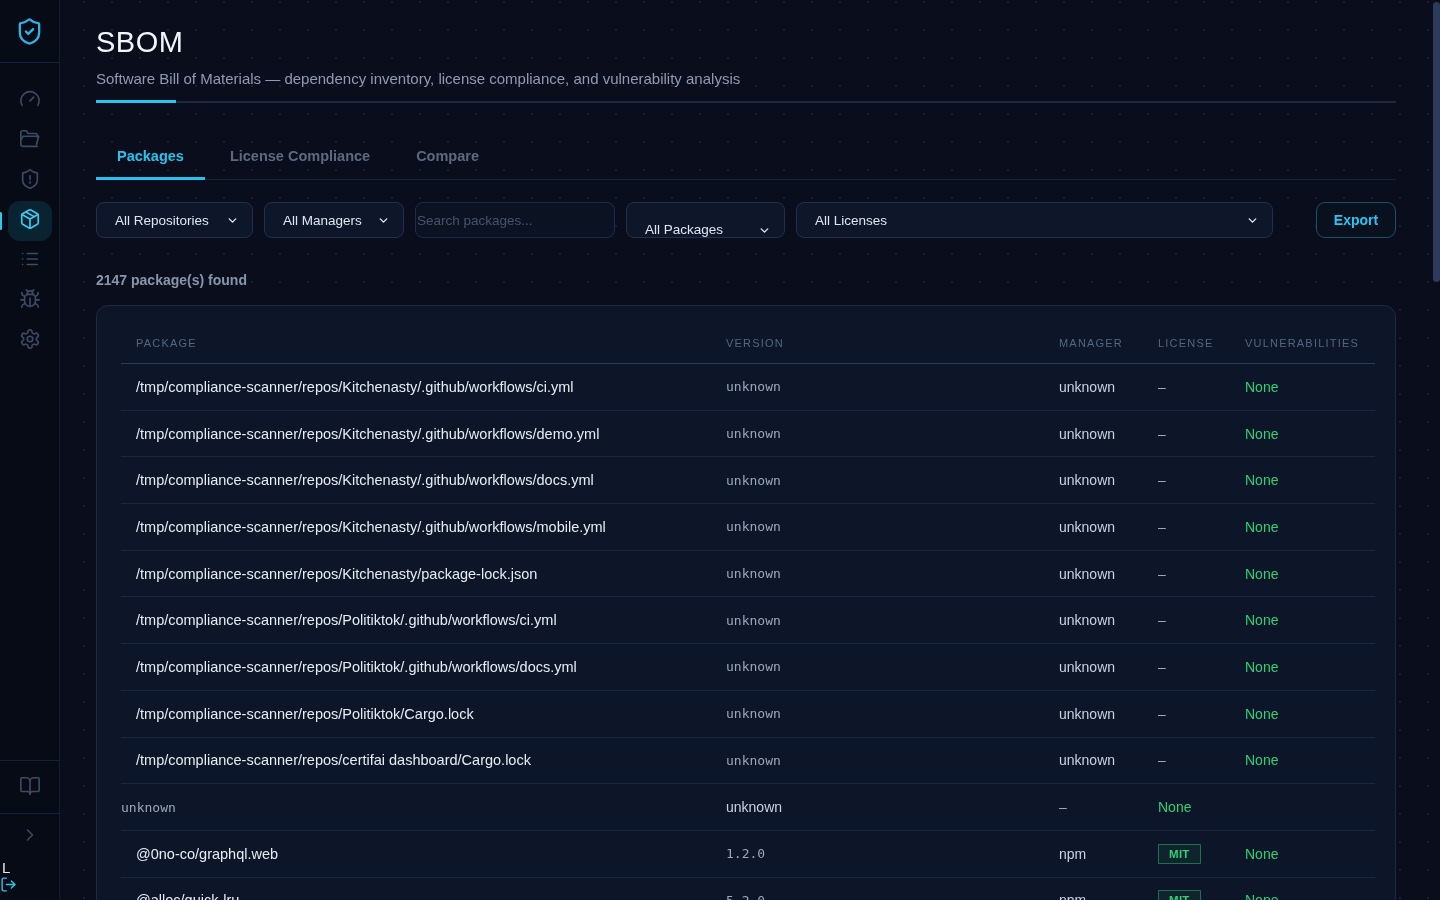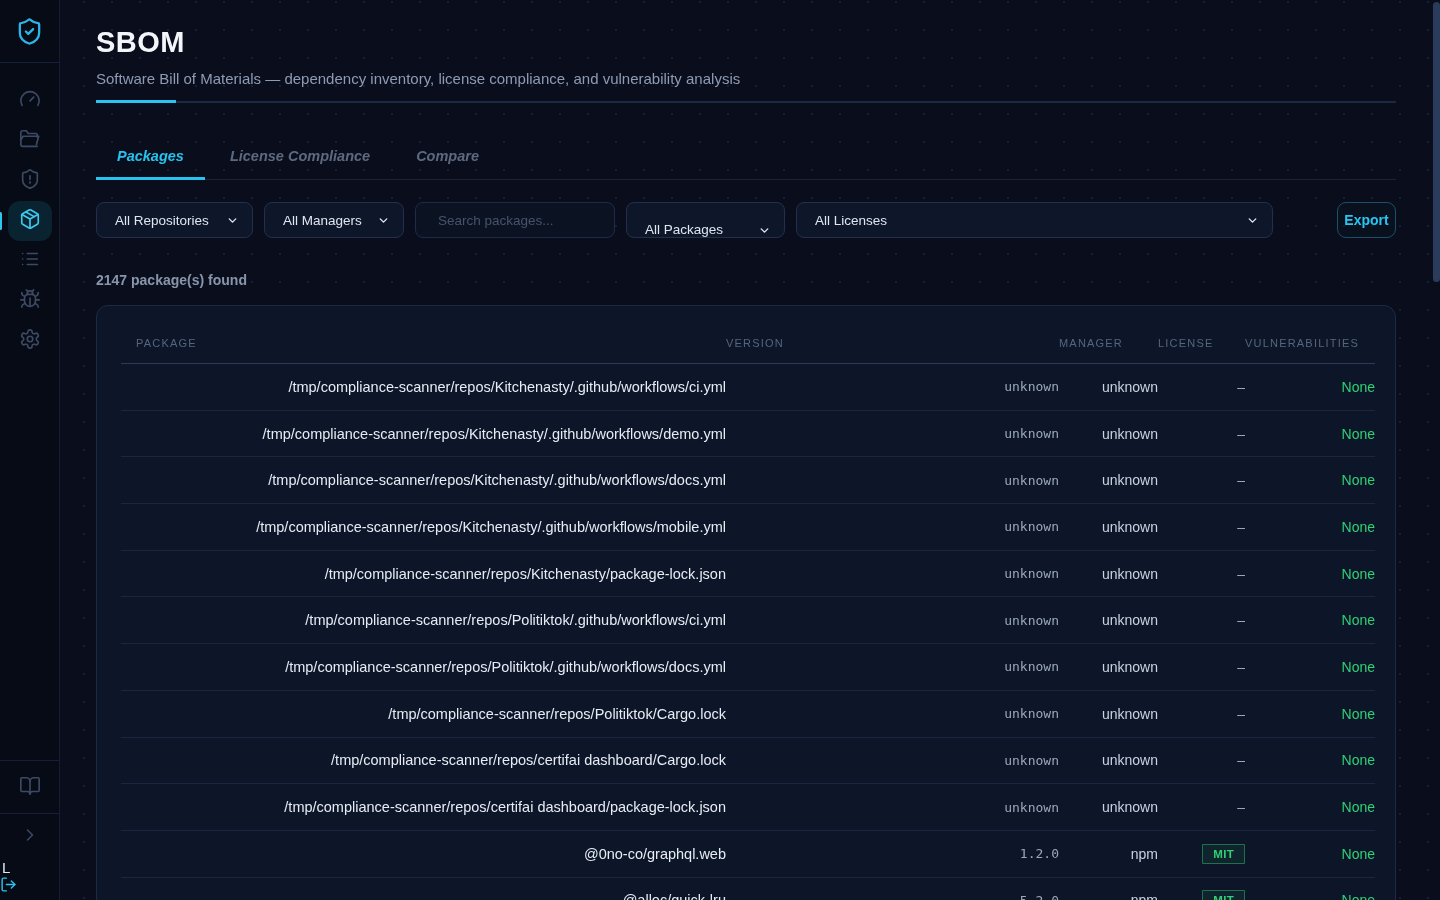--- a/index.html
+++ b/index.html
@@ -40,72 +40,72 @@
   .corner-logout svg { stroke:#29c4ef; }
 
   
   .main {
     position:absolute; left:60px; top:0; right:0; bottom:0;
     background-color:#0a0e1c;
     background-image:radial-gradient(#161f36 1px, transparent 1.4px);
     background-size:28px 28px; background-position:10px 16px;
     padding:0 44px 0 36px;
   }
-  .page-title { padding-top:26px; font-size:29px; font-weight:bold; letter-spacing:0.5px; color:#f2f5fa; }
+  .page-title { padding-top:26px; font-size:29px; font-weight:normal; letter-spacing:0.5px; color:#f2f5fa; }
   .page-subtitle { margin-top:11px; font-size:15px; color:#8e9bb3; }
   .title-rule { margin-top:14px; height:2px; background:#1d2842; position:relative; }
   .title-rule::before { content:""; position:absolute; left:0; top:-1px; height:3px; width:80px; background:#29c4ef; }
 
   
-  .tabs { margin-top:33px; display:flex; border-bottom:1px solid #1b2436;font-style:italic; }
+  .tabs { margin-top:33px; display:flex; border-bottom:1px solid #1b2436; }
   .tab {
     padding:0 21px; height:43px; line-height:40px; font-size:14.5px; font-weight:600;
     color:#5c6a80; cursor:pointer; margin-right:4px; position:relative;
   }
   .tab.active { color:#27c3ee; }
   .tab.active::after { content:""; position:absolute; left:0; right:0; bottom:-1px; height:3px; background:#27c3ee; }
 
   
   .filters { margin-top:22px; display:flex; align-items:center; gap:11px; }
   .select {
     height:36px; background:#0d1729; border:1px solid #242f4e; border-radius:8px;
     display:flex; align-items:center; justify-content:space-between;
     padding:0 13px 0 18px; font-size:13.5px; color:#dfe6f0; cursor:pointer;
   }
   .select svg { stroke:#dfe6f0; flex:none; margin-left:10px; }
   .w-repo { width:157px; } .w-mgr { width:140px; } .w-pkg { width:159px;align-items:flex-end; } .w-lic { width:477px; }
   .search-box {
     width:200px; height:36px; background:#0b1322; border:1px solid #1f2b49; border-radius:8px;
-    padding:0 22px; font-size:13.5px; color:#dfe6f0; outline:none;
+    padding:0 1px; font-size:13.5px; color:#dfe6f0; outline:none;
     font-family:"Liberation Sans","DejaVu Sans",sans-serif;
   }
   .search-box::placeholder { color:#46536d; }
   .export-btn {
-    margin-left:auto; width:59px; height:36px; border-radius:9px;
+    margin-left:auto; width:80px; height:36px; border-radius:9px;
     border:1px solid #1c5068; background:rgba(10,24,38,0.35);
     color:#29c4ef; font-size:14px; font-weight:600; cursor:pointer;
     font-family:"Liberation Sans","DejaVu Sans",sans-serif;
   }
   .result-count { margin-top:34px; font-size:14px; color:#8795ab;font-weight:bold; }
 
   
   .card {
     margin-top:17px; height:640px; background:#0d1628; border:1px solid #1c2a45;
     border-radius:12px; padding:16px 20px 0 24px; overflow:hidden;
   }
   .thead, .trow {
     display:grid; grid-template-columns:1fr 333px 99px 87px 130px; align-items:center;
   }
   .thead { height:42px; border-bottom:1px solid #2a3b5c; }
   .th {
     font-size:11px; font-weight:400; letter-spacing:1.2px; color:#54667f; text-transform:uppercase;
   }
   .th.first, .cell.first { padding-left:15px; }
   .trow { height:46.7px; border-bottom:1px solid #192640; cursor:default; }
-  .cell { font-size:14.5px; color:#e7ecf4; white-space:nowrap; overflow:hidden; text-overflow:ellipsis;text-align:right; }
+  .cell { font-size:14.5px; color:#e7ecf4; white-space:nowrap; overflow:hidden; text-overflow:ellipsis; }
   .c-version { font-family:"DejaVu Sans Mono","Liberation Mono",monospace; font-size:13px; color:#9aa7bb; }
   .c-manager { font-size:14px; color:#c8d2e0; }
   .c-license { font-size:14px; color:#9aa7bb; }
   .c-vuln { font-size:14px; color:#2ed174; }
   .badge {
     display:inline-block; padding:3px 10px; border-radius:1px; font-size:11.5px; font-weight:700;
     letter-spacing:0.3px; color:#2ed174; background:rgba(46,209,116,0.08);
     border:1px solid rgba(46,209,116,0.45);
   }
 
@@ -352,21 +352,20 @@
 
   <div class="trow">
     <div class="cell first c-package">/tmp/compliance-scanner/repos/certifai dashboard/Cargo.lock</div>
     <div class="cell c-version">unknown</div>
     <div class="cell c-manager">unknown</div>
     <div class="cell c-license">–</div>
     <div class="cell c-vuln">None</div>
   </div>
 
   <div class="trow">
-    <div class="cell first c-package">/tmp/compliance-scanner/repos/certifai dashboard/package-lock.json</div>
     <div class="cell c-version">unknown</div>
     <div class="cell c-manager">unknown</div>
     <div class="cell c-license">–</div>
     <div class="cell c-vuln">None</div>
   </div>
 
   <div class="trow">
     <div class="cell first c-package">@0no-co/graphql.web</div>
     <div class="cell c-version">1.2.0</div>
     <div class="cell c-manager">npm</div>

